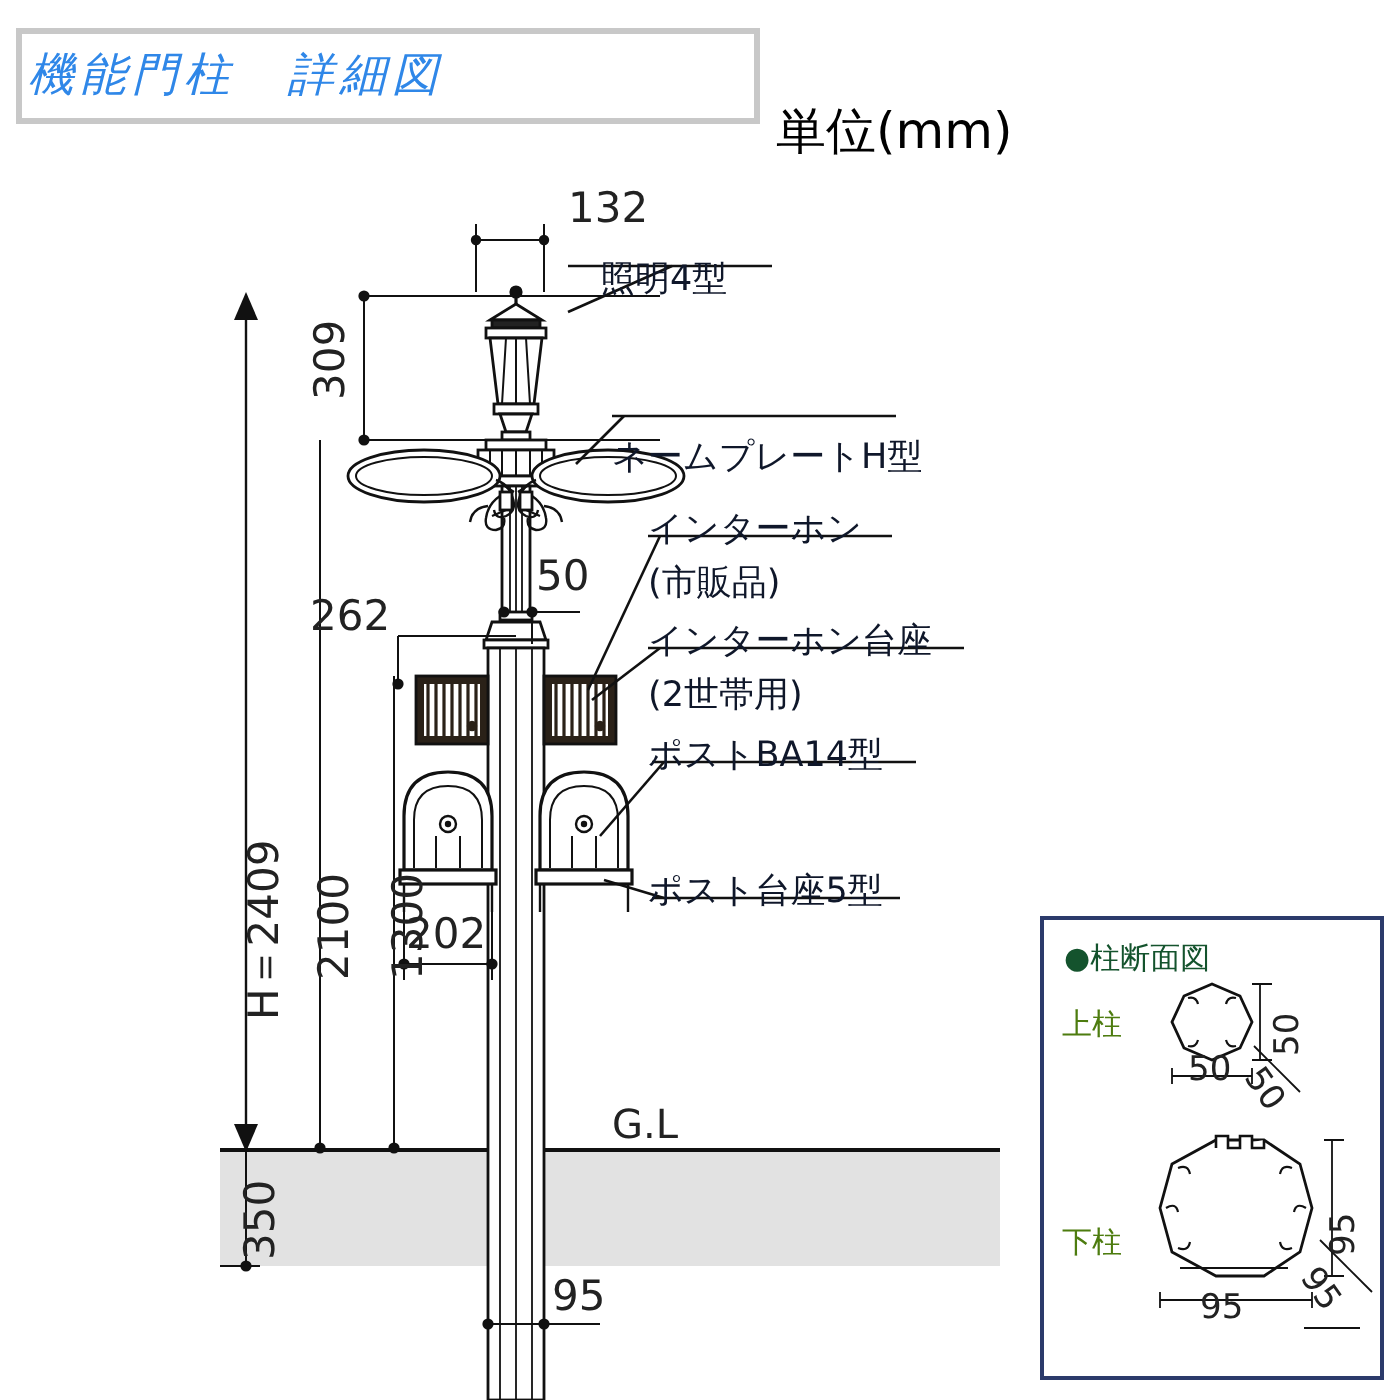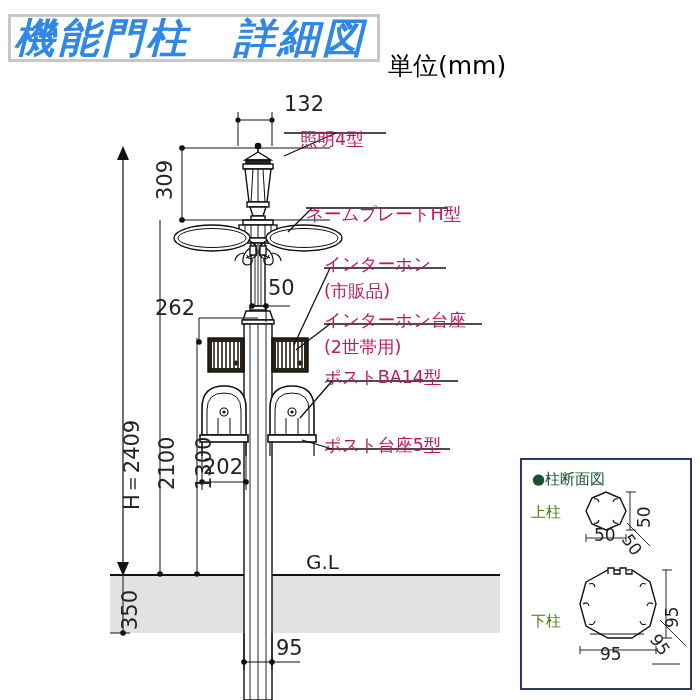--- a/index.html
+++ b/index.html
@@ -3,27 +3,27 @@
 <meta charset="utf-8">
 <style>
   html,body{margin:0;padding:0;background:#fff;}
   body{width:700px;height:700px;position:relative;overflow:hidden;
        font-family:"DejaVu Sans","Liberation Sans",sans-serif;color:#1a1a1a;}
   .abs{position:absolute;}
   
   #title-box{left:8px;top:14px;width:372px;height:48px;border:3px solid #c8c8c8;
              background:#fff;box-sizing:border-box;}
   #title-text{left:14px;top:16px;width:360px;height:44px;line-height:44px;
-              font-size:41px;font-weight:bold;font-style:italic;color:#2f87e8;
+              font-size:23px;font-weight:normal;font-style:italic;color:#2f87e8;
               letter-spacing:3px;white-space:nowrap;}
   #unit-text{left:388px;top:28px;font-size:25px;color:#000;white-space:nowrap;margin-top:21px;}
   
   .dim{font-size:19px;color:#222;white-space:nowrap;letter-spacing:0px;}
   .dim.vert{transform:rotate(-90deg);transform-origin:left top;}
-  .lbl{font-size:17.5px;color:#be185d;white-space:nowrap;}
+  .lbl{font-size:17.5px;color:#0f172a;white-space:nowrap;}
   .glline{background:#111;height:1.6px;}
   
   #ground{background:#e2e2e2;}
   
   #xsec-panel{left:520px;top:458px;width:172px;height:232px;border:2px solid #2b3a6b;
               background:#fff;box-sizing:border-box;}
   .panel-title{font-size:15px;font-weight:normal;color:#14532d;white-space:nowrap;}
   .panel-sub{font-size:15px;color:#4d7c0f;white-space:nowrap;}
   svg{display:block;overflow:visible;}
 </style>
@@ -235,21 +235,21 @@
 
     <path d="M300 418 L332 381"></path>
       <path d="M326 381 L458 381"></path>
 
     <path d="M302 440 L332 449"></path>
       <path d="M326 449 L450 449"></path>
   </g>
 </svg>
 
 <div class="abs lbl" style="left:300px;top:127px;">照明4型</div>
-<div class="abs lbl" style="left:306px;top:202px;">ネームプレートH型</div>
+<div class="abs lbl" style="left:306px;top:216px;">ネームプレートH型</div>
 <div class="abs lbl" style="left:324px;top:252px;">インターホン</div>
 <div class="abs lbl" style="left:324px;top:279px;">(市販品)</div>
 <div class="abs lbl" style="left:324px;top:308px;">インターホン台座</div>
 <div class="abs lbl" style="left:324px;top:335px;">(2世帯用)</div>
 <div class="abs lbl" style="left:324px;top:365px;">ポストBA14型</div>
 <div class="abs lbl" style="left:324px;top:433px;">ポスト台座5型</div>
 
 <div class="abs" id="xsec-panel"></div>
 
 <div class="abs panel-title" style="left:532px;top:470px;">●柱断面図</div>

